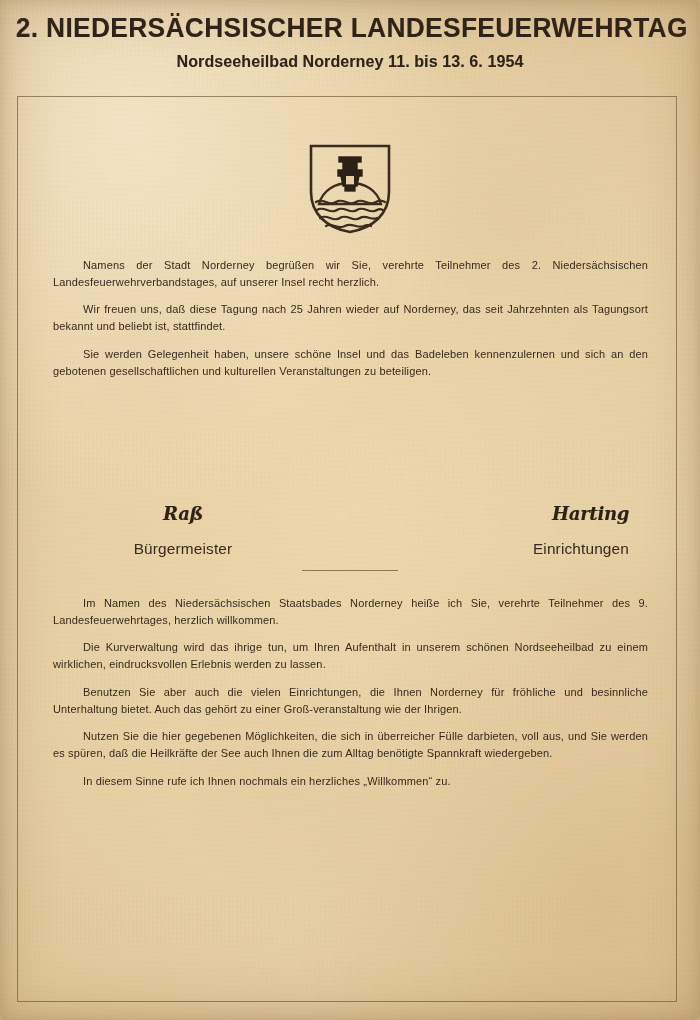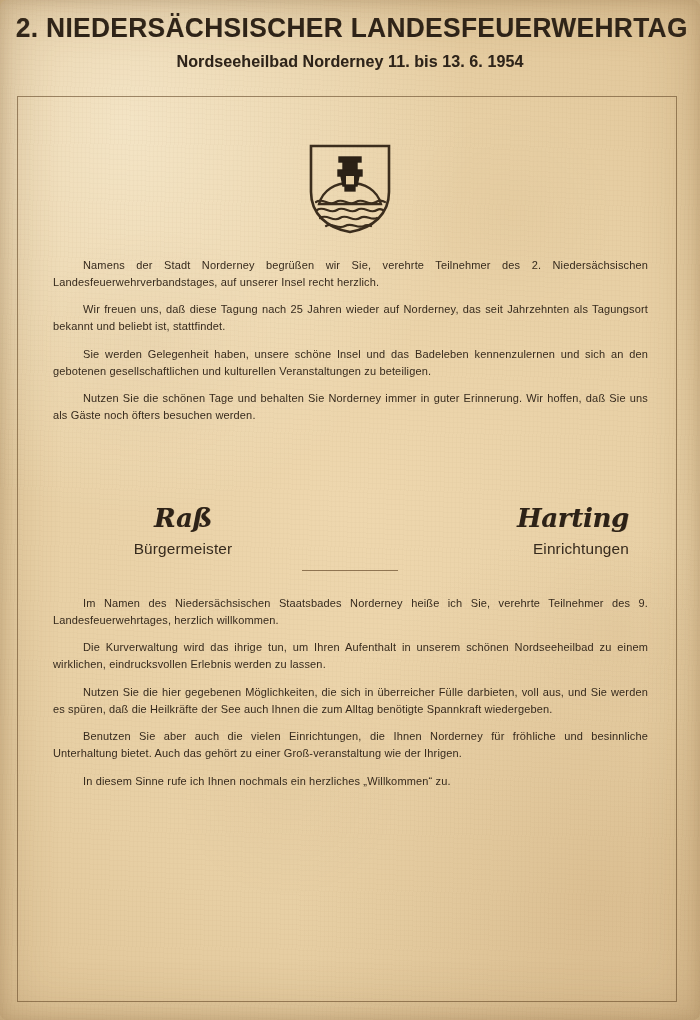--- a/index.html
+++ b/index.html
@@ -123,30 +123,30 @@
     width: 96px;
     height: 0;
     border-top: 1px solid rgba(104,76,44,0.70);
   }
 
   
   .sig-name {
     font-family: "DejaVu Serif", serif;
     font-weight: bold;
     font-style: italic;
-    font-size: 26px;
+    font-size: 18px;
     color: #2d2217;
     letter-spacing: -0.3px;
     line-height: 1.0;
     text-shadow: 0.4px 0.2px 0 rgba(50,38,22,0.35);
   }
   .sig-role {
     font-size: 15.4px;
     color: #362a1d;
-    margin-top: 8px;
+    margin-top: 16px;
     letter-spacing: 0.15px;
     line-height: 1.35;
   }
 
   #signature-row {
     position: absolute;
     left: 53px;
     top: 505px;
     width: 595px;
     display: flex;
@@ -204,39 +204,38 @@
         <path d="M13 76 C20 71 26 81 33 76 C40 71 46 81 53 76 C59 72 64 79 70 76"></path>
         <path d="M19 84 C25 80 31 88 38 84 C45 80 50 87 57 84 C60 82 62 83 64 84"></path>
       </g>
     </svg>
   </div>
 
   <div class="section" id="section-one">
     <p>Namens der Stadt Norderney begrüßen wir Sie, verehrte Teilnehmer des 2. Niedersächsischen Landesfeuerwehrverbandstages, auf unserer Insel recht herzlich.</p>
     <p>Wir freuen uns, daß diese Tagung nach 25 Jahren wieder auf Norderney, das seit Jahrzehnten als Tagungsort bekannt und beliebt ist, stattfindet.</p>
     <p>Sie werden Gelegenheit haben, unsere schöne Insel und das Badeleben kennenzulernen und sich an den gebotenen gesellschaftlichen und kulturellen Veranstaltungen zu beteiligen.</p>
-    <p>Nutzen Sie die schönen Tage und behalten Sie Norderney immer in guter Erinnerung. Wir hoffen, daß Sie uns als Gäste noch öfters besuchen werden.</p>
   </div>
 
   <div id="signature-row">
     <div id="signature-mayor">
       <div class="sig-name">Raß</div>
       <div class="sig-role">Bürgermeister</div>
     </div>
     <div id="signature-citydirector">
       <div class="sig-name">Harting</div>
       <div class="sig-role">Einrichtungen</div>
     </div>
   </div>
 
   <div id="divider"></div>
 
   <div class="section" id="section-two">
     <p>Im Namen des Niedersächsischen Staatsbades Norderney heiße ich Sie, verehrte Teilnehmer des 9. Landesfeuerwehrtages, herzlich willkommen.</p>
     <p>Die Kurverwaltung wird das ihrige tun, um Ihren Aufenthalt in unserem schönen Nordseeheilbad zu einem wirklichen, eindrucksvollen Erlebnis werden zu lassen.</p>
+    <p>Benutzen Sie aber auch die vielen Einrichtungen, die Ihnen Norderney für fröhliche und besinnliche Unterhaltung bietet. Auch das gehört zu einer Groß-veranstaltung wie der Ihrigen.</p>
     <p>Nutzen Sie die hier gegebenen Möglichkeiten, die sich in überreicher Fülle darbieten, voll aus, und Sie werden es spüren, daß die Heilkräfte der See auch Ihnen die zum Alltag benötigte Spannkraft wiedergeben.</p>
-    <p>Benutzen Sie aber auch die vielen Einrichtungen, die Ihnen Norderney für fröhliche und besinnliche Unterhaltung bietet. Auch das gehört zu einer Groß-veranstaltung wie der Ihrigen.</p>
     <p>In diesem Sinne rufe ich Ihnen nochmals ein herzliches „Willkommen“ zu.</p>
   </div>
 
 
   <div id="vignette"></div>
 </div>
 
 </body></html>

